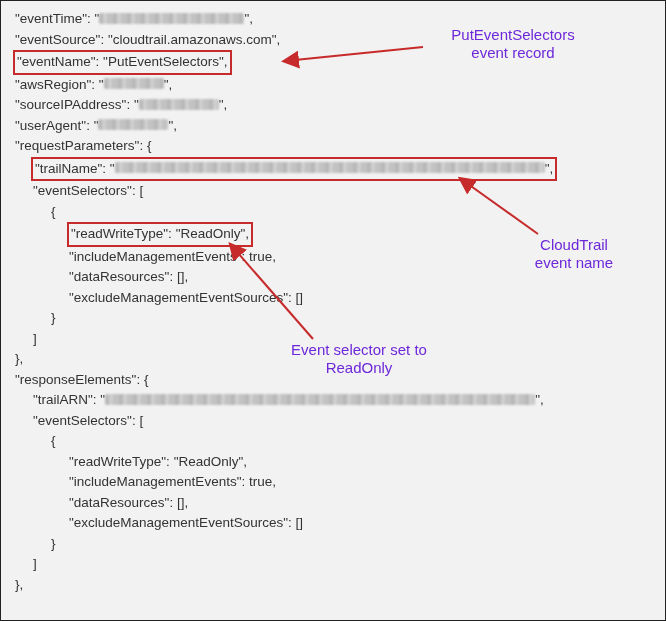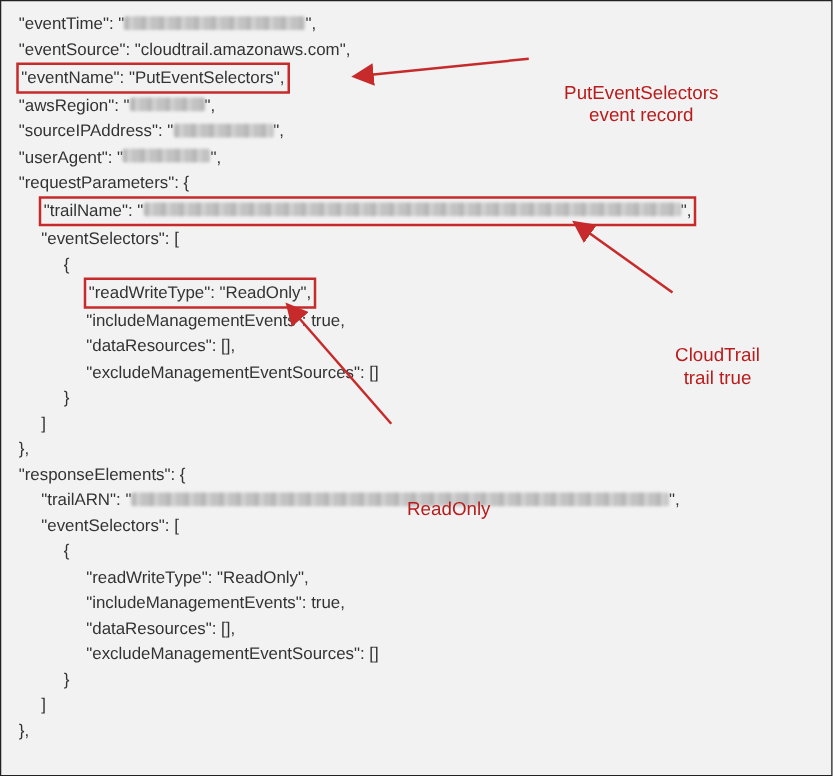--- a/index.html
+++ b/index.html
@@ -43,27 +43,26 @@
   }
   .box {
     border: 2px solid #c72a2a;
     display: inline-block;
     padding: 0 2px;
     margin-left: -2px;
   }
   
   .anno {
     position: absolute;
-    color: #b91c1c;
+    color: #6d28d9;
     font-size: 15px;
     text-align: center;
     line-height: 18px;
     font-weight: 500;
     white-space: normal;
-    margin-top: 40px;
   }
   svg.arrows {
     position: absolute;
     left: 0; top: 0;
     width: 666px;
     height: 621px;
     pointer-events: none;
   }
 </style>
 </head>
@@ -191,25 +190,25 @@
 
 </div>
 
 <div class="anno" style="left:427px; top:25px; width:170px">
   <span>PutEventSelectors</span><br>
   <span>event record</span>
 </div>
 
 <div class="anno" style="left:518px; top:235px; width:110px">
   <span>CloudTrail</span><br>
-  <span>trail true</span>
+  <span>event name</span>
 </div>
 
 <div class="anno" style="left:268px; top:340px; width:180px">
-  <br>
+  <span>Event selector set to</span><br>
   <span>ReadOnly</span>
 </div>
 
 <svg class="arrows">
   <defs>
     <marker id="ah" markerWidth="9" markerHeight="9" refX="7" refY="4.5" orient="auto">
       <path d="M0,0 L9,4.5 L0,9 Z" fill="#c72a2a"></path>
     </marker>
   </defs>
 

